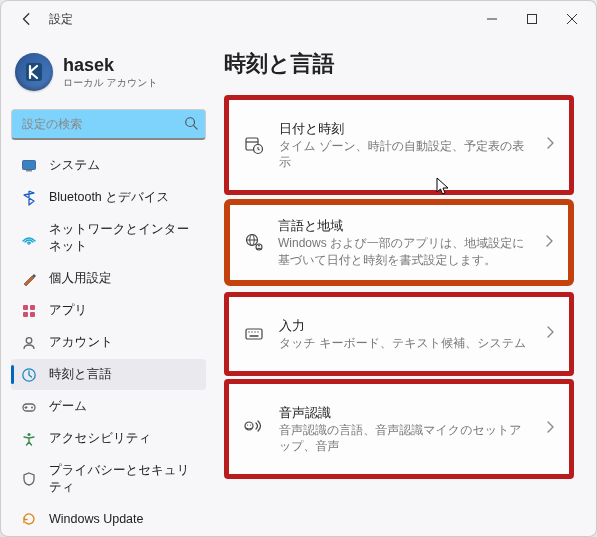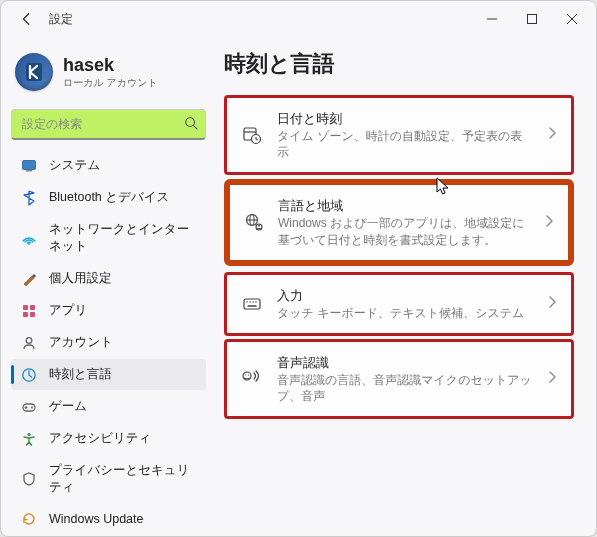--- a/index.html
+++ b/index.html
@@ -10,31 +10,31 @@
 .win-title { font-size: 12px; margin-left: 8px; color: #333; }
 .win-controls { margin-left: auto; display: flex; }
 .win-ctrl { width: 40px; height: 30px; display: flex; align-items: center; justify-content: center; cursor: pointer; }
 .body { flex: 1; display: flex; overflow: hidden; }
 .sidebar { width: 215px; padding: 8px 10px; display: flex; flex-direction: column; }
 .account { display: flex; align-items: center; padding: 8px 4px 14px 4px; gap: 10px; }
 .avatar { width: 38px; height: 38px; border-radius: 50%; background: linear-gradient(135deg, #2b5797, #4a7dc0); display: flex; align-items: center; justify-content: center; box-shadow: inset 0 -2px 4px rgba(0,0,0,0.3), 0 1px 2px rgba(0,0,0,0.2); }
 .acc-text .name { font-weight: 600; font-size: 18px; color: #222; }
 .acc-text .sub { font-size: 10px; color: #666; }
 .search-box { position: relative; margin: 4px 0 10px 0; }
-.search-box input { width: 100%; padding: 7px 28px 7px 10px; border: 1px solid #ccc; border-bottom: 2px solid #888; border-radius: 4px; background: #bef264; font-size: 12px; color: #333; }
+.search-box input { width: 100%; padding: 7px 28px 7px 10px; border: 1px solid #ccc; border-bottom: 2px solid #888; border-radius: 4px; background: #7dd3fc; font-size: 12px; color: #333; }
 .search-box input::placeholder { color: #888; }
 .search-icon { position: absolute; right: 8px; top: 50%; transform: translateY(-50%); color: #555; }
 .nav { display: flex; flex-direction: column; gap: 1px; }
 .nav-item { display: flex; align-items: center; gap: 12px; padding: 7px 10px; border-radius: 4px; cursor: pointer; font-size: 12.5px; color: #222; }
 .nav-item.active { background: #eaeaee; position: relative; }
 .nav-item.active::before { content: ""; position: absolute; left: 0; top: 20%; bottom: 20%; width: 3px; background: #0067c0; border-radius: 2px; }
 .nav-icon { width: 16px; height: 16px; display: flex; align-items: center; justify-content: center; font-size: 14px; }
 .main { flex: 1; padding: 12px 22px 12px 8px; overflow-y: auto; }
 .page-title { font-size: 22px; font-weight: 600; color: #222; margin-bottom: 16px; }
-.card { background: #fdfdfd; border: 3px solid #b91c1c; border-radius: 4px; padding: 12px 14px; display: flex; align-items: center; gap: 14px; cursor: pointer; margin-bottom: 3px; }
+.card { background: #fdfdfd; border: 5px solid #b91c1c; border-radius: 4px; padding: 20px 14px; display: flex; align-items: center; gap: 14px; cursor: pointer; margin-bottom: 3px; }
 .card.highlighted { border: 6px solid #c2410c; border-radius: 6px; padding: 12px 14px; margin: 4px 0 6px 0; gap: 12px; }
 .card-icon { width: 22px; height: 22px; display: flex; align-items: center; justify-content: center; color: #444; flex-shrink: 0; }
 .card-body { flex: 1; min-width: 0; }
 .card-title { font-size: 13px; color: #222; font-weight: 400; }
 .card-desc { font-size: 12px; color: #777; line-height: 1.35; }
 .chev { color: #888; flex-shrink: 0; }
 .cursor { position: absolute; pointer-events: none; }
 </style>
 </head>
 <body>

